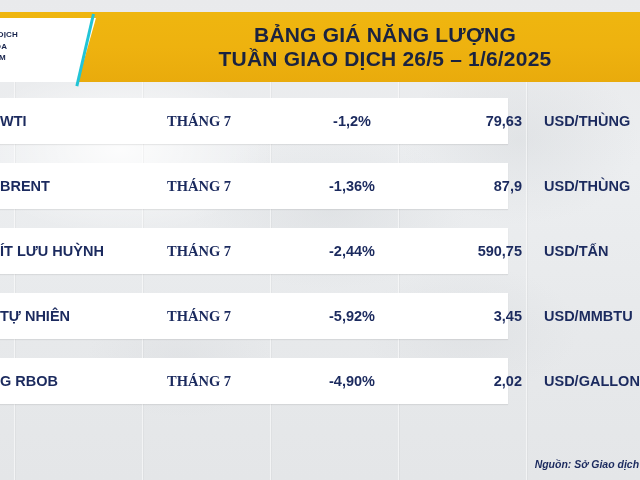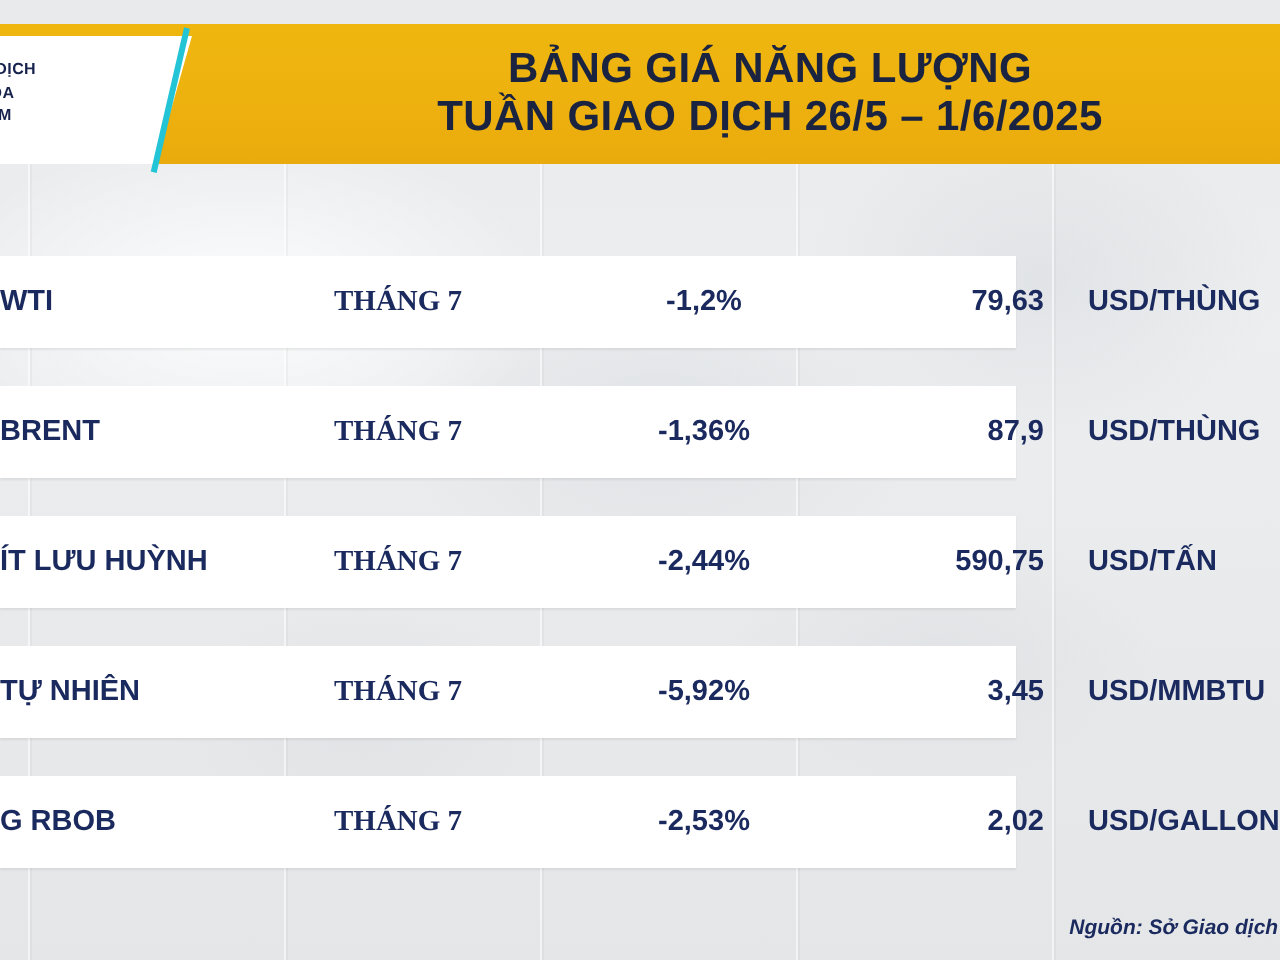--- a/index.html
+++ b/index.html
@@ -103,21 +103,21 @@
     height: 74px;
     background: #22c4d6;
     transform: rotate(13deg);
     transform-origin: top center;
   }
 
   
   .table {
     position: absolute;
     left: 0;
-    top: 128px;
+    top: 98px;
     width: 508px;
   }
   .row {
     position: relative;
     height: 46px;
     margin-bottom: 19px;
     background: #ffffff;
     box-shadow: 0 1px 1px rgba(0,0,0,0.07);
   }
   .row .cell {
@@ -232,21 +232,21 @@
       <div class="cell cell-name">TỰ NHIÊN</div>
       <div class="cell cell-month">THÁNG 7</div>
       <div class="cell cell-change">-5,92%</div>
       <div class="cell cell-price">3,45</div>
       <div class="cell cell-unit">USD/MMBTU</div>
     </div>
 
     <div class="row">
       <div class="cell cell-name">G RBOB</div>
       <div class="cell cell-month">THÁNG 7</div>
-      <div class="cell cell-change">-2,53%</div>
+      <div class="cell cell-change">-4,90%</div>
       <div class="cell cell-price">2,02</div>
       <div class="cell cell-unit">USD/GALLON</div>
     </div>
 
   </div>
 
   <div class="source-note">
     <span class="source-inner">Nguồn: Sở Giao dịch Hàng hó</span>
   </div>
 

